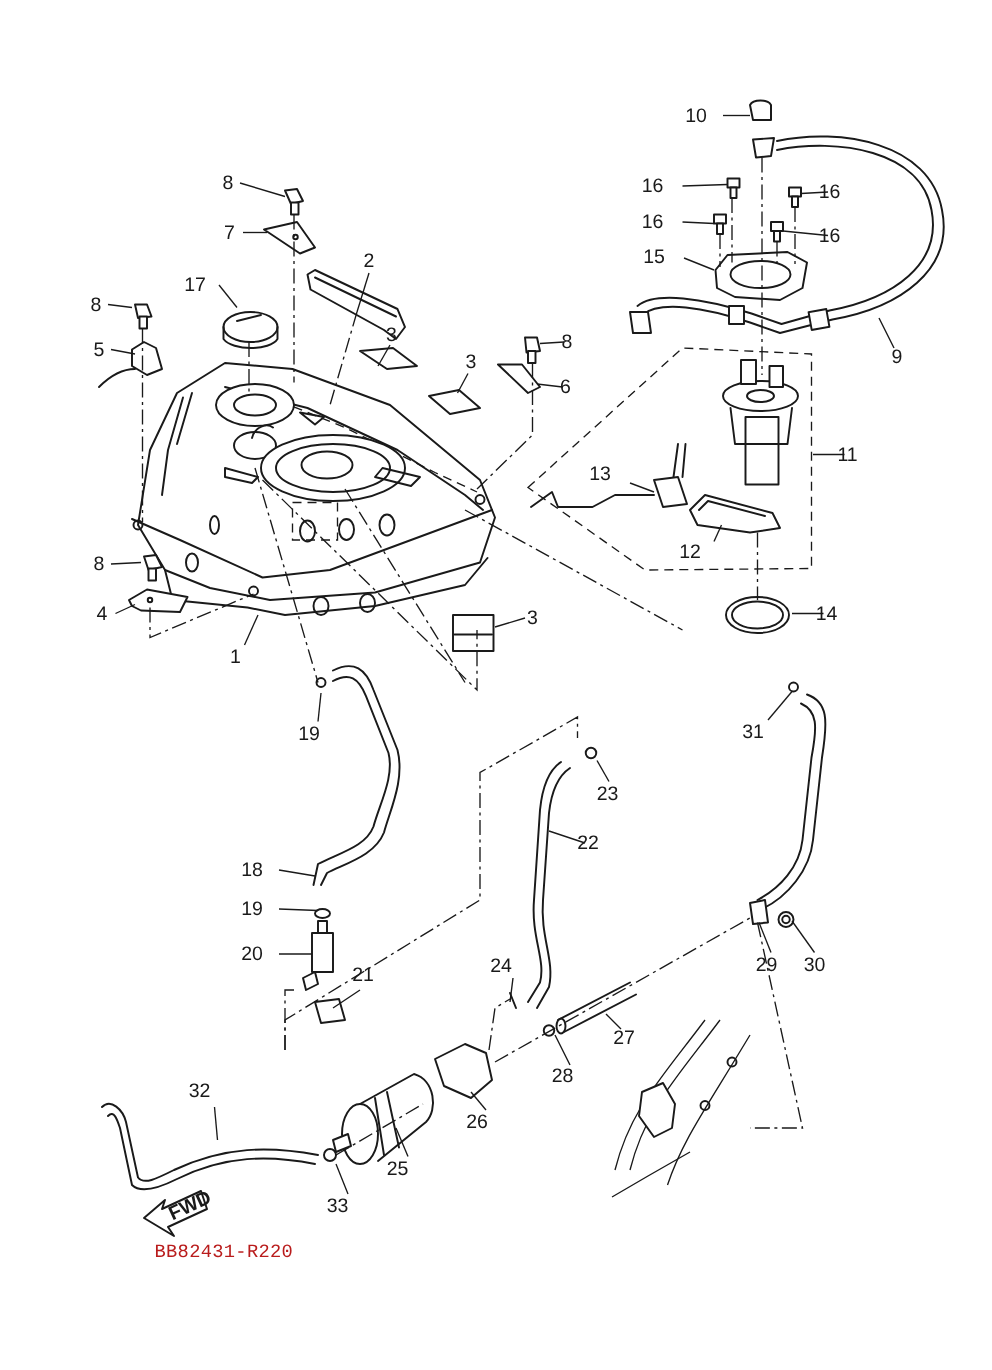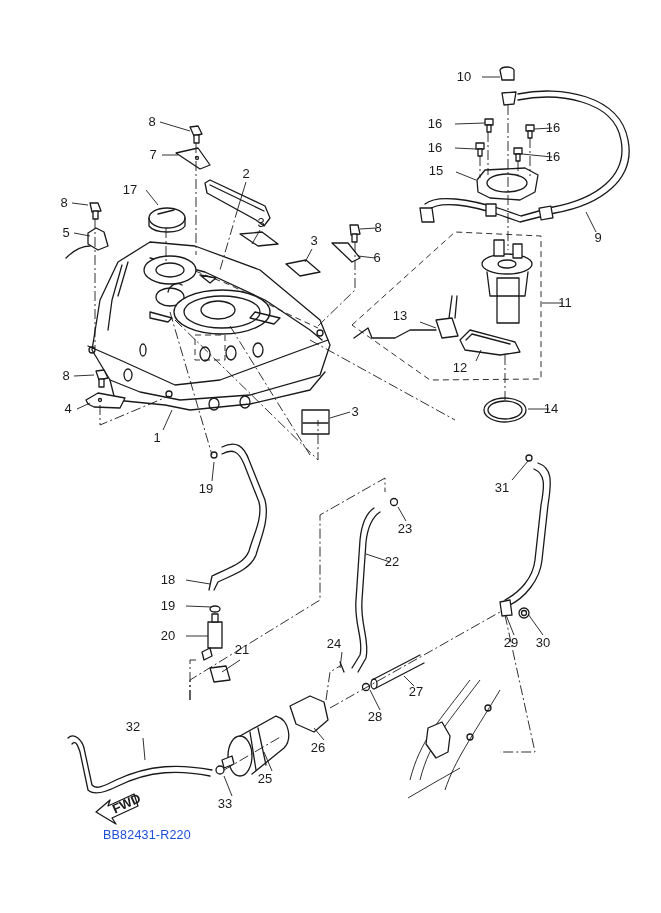--- a/index.html
+++ b/index.html
@@ -5,22 +5,22 @@
   html, body { margin: 0; padding: 0; background: #ffffff; }
   body { width: 661px; height: 913px; position: relative; overflow: hidden;
          font-family: "Liberation Sans", sans-serif; }
   #diagram { position: absolute; left: 0; top: 0; width: 661px; height: 913px; }
   .ln { fill: none; stroke: #1a1a1a; stroke-width: 1.3; stroke-linejoin: round; stroke-linecap: round; }
   .thin { fill: none; stroke: #1a1a1a; stroke-width: 0.9; }
   .dash { fill: none; stroke: #1a1a1a; stroke-width: 0.9; stroke-dasharray: 10 3 2 3; }
   .dash2 { fill: none; stroke: #1a1a1a; stroke-width: 0.9; stroke-dasharray: 6 4; }
   .part { fill: #ffffff; stroke: #1a1a1a; stroke-width: 1.3; stroke-linejoin: round; }
   .lbl { font-family: "Liberation Sans", sans-serif; font-size: 13px; fill: #1a1a1a; }
-  .code { position: absolute; left: 103px; top: 828px; font-size: 12.5px; color: #1d4ed8;
-          font-family: Liberation Sans, sans-serif; letter-spacing: 0.2px; }
+  .code { position: absolute; left: 103px; top: 828px; font-size: 12.5px; color: #b91c1c;
+          font-family: Liberation Mono, monospace; letter-spacing: 0.2px; }
 </style>
 </head>
 <body>
 
 <svg id="diagram" viewBox="0 0 661 913" xmlns="http://www.w3.org/2000/svg">
 
   <g>
     <path class="part" d="M92,350 L100,300 L118,262 L150,242 L195,246 L260,270 L320,320 L330,345 L320,375 L250,395 L180,400 L140,392 L110,380 Z"></path>
     <path class="ln" d="M88,346 L120,360 L175,385 L220,380 L328,340"></path>
     <path class="ln" d="M110,380 L115,400 L165,405 L190,410 L250,404 L310,390 L325,372"></path>

